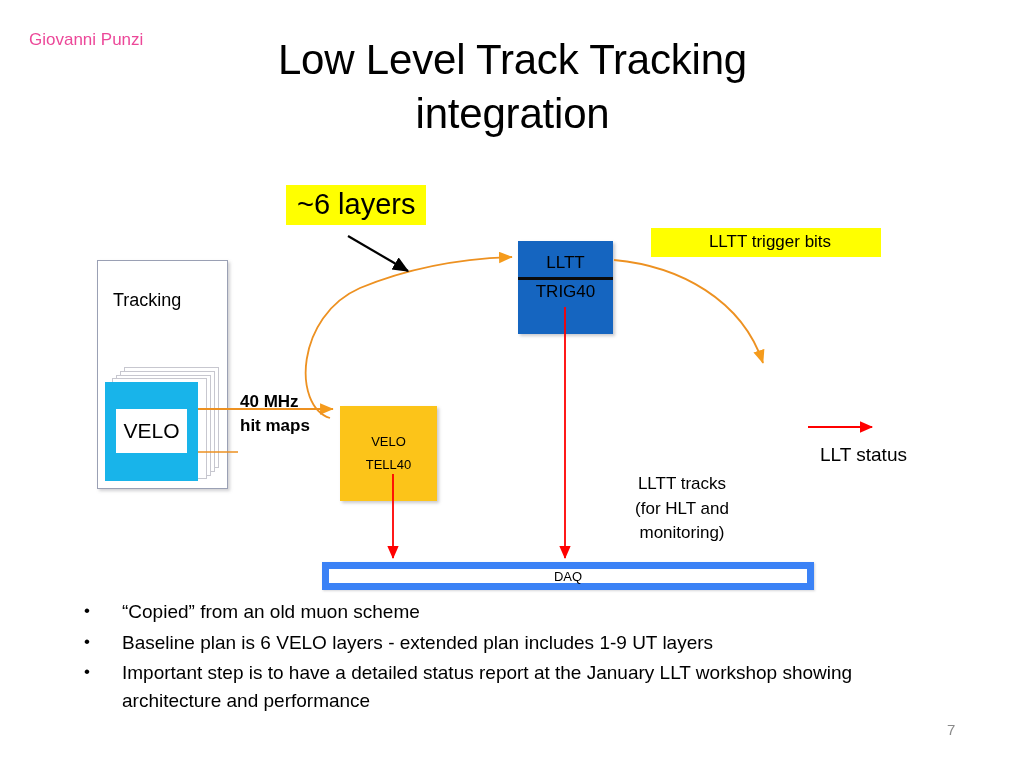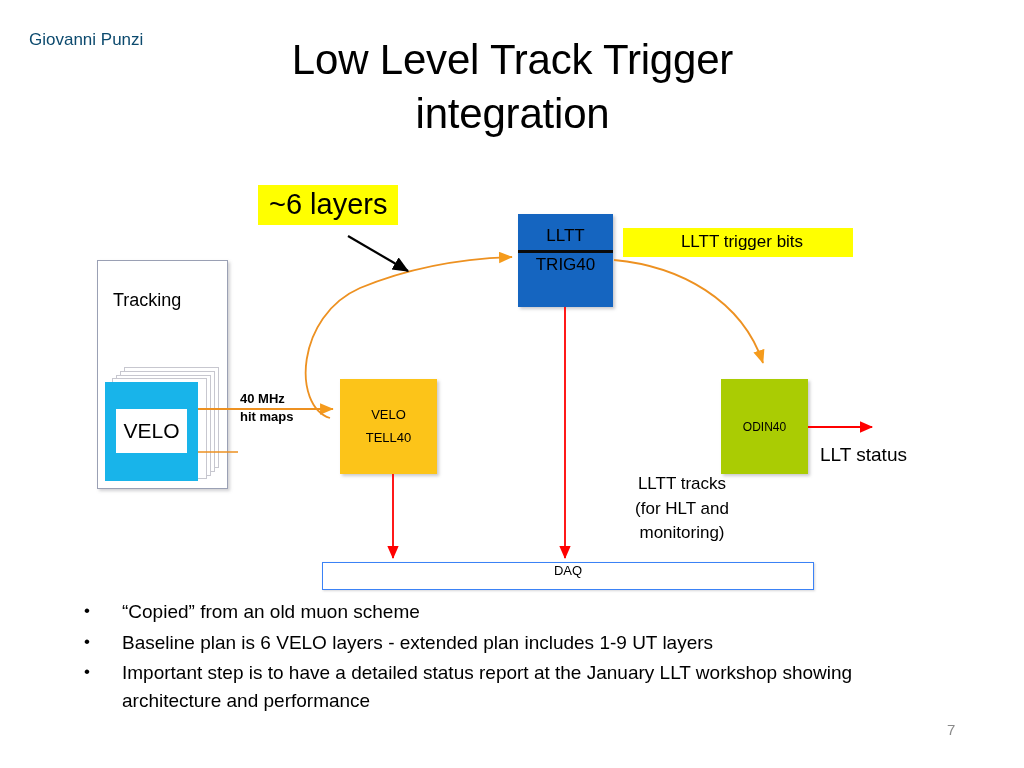--- a/index.html
+++ b/index.html
@@ -21,41 +21,42 @@
     background: #ffffff;
   }
 
   
   .author {
     position: absolute;
     left: 29px;
     top: 30px;
     font-size: 17px;
     line-height: 1.2;
-    color: #0c4a6e;
+    color: #ec4899;
     white-space: nowrap;
   }
   .title {
     position: absolute;
     left: 230px;
     top: 33px;
     width: 565px;
     text-align: center;
     font-size: 42px;
     line-height: 1.28;
     color: #000000;
     letter-spacing: -0.2px;
   }
 
   
   .hl {
     position: absolute;
     background: #ffff00;
     color: #000000;
     white-space: nowrap;
+    margin-left: 28px;
   }
   .hl-layers {
     left: 258px;
     top: 185px;
     padding: 3px 11px 5px 11px;
     font-size: 29px;
     line-height: 1.12;
   }
   .hl-bits {
     left: 623px;
@@ -117,20 +118,21 @@
   
   .box {
     position: absolute;
     box-sizing: border-box;
     display: flex;
     flex-direction: column;
     align-items: center;
     justify-content: center;
     text-align: center;
     box-shadow: 2px 2px 3px rgba(120,120,130,0.4);
+    margin-top: 27px;
   }
   .box-lltt {
     left: 518px;
     top: 214px;
     width: 95px;
     height: 93px;
     background: #1565c0;
     color: #000000;
     font-size: 17px;
     justify-content: flex-start;
@@ -166,38 +168,39 @@
   }
 
   .daq-bar {
     position: absolute;
     left: 322px;
     top: 562px;
     width: 492px;
     height: 28px;
     box-sizing: border-box;
     background: #ffffff;
-    border: 1px solid #3b82f6;
+    border: 7px solid #3b82f6;
     display: flex;
+    align-items: center;
     justify-content: center;
     font-size: 13px;
     color: #000000;
     box-shadow: 1px 1px 2px rgba(120,120,130,0.3);
   }
 
   
   .lbl {
     position: absolute;
     color: #000000;
     white-space: pre-line;
   }
   .lbl-hitmaps {
     left: 240px;
     top: 390px;
-    font-size: 13px;
+    font-size: 17px;
     line-height: 1.4;
     font-weight: bold;
   }
   .lbl-lltaccept {
     left: 820px;
     top: 444px;
     font-size: 19px;
     line-height: 1.15;
   }
   .lbl-tracks {
@@ -250,21 +253,21 @@
     height: 768px;
     pointer-events: none;
   }
 </style>
 </head>
 <body>
 
 <div class="slide">
 
   <div class="author">Giovanni Punzi</div>
-  <div class="title">Low Level Track Trigger integration</div>
+  <div class="title">Low Level Track Tracking integration</div>
 
   <div class="hl hl-layers">~6 layers</div>
   <div class="hl hl-bits">LLTT trigger bits</div>
 
   <div class="tracking-box"></div>
   <div class="tracking-label">Tracking</div>
 
   <div class="velo-layer" style="left:124px; top:367px;"></div>
   <div class="velo-layer" style="left:120px; top:371px;"></div>
   <div class="velo-layer" style="left:116px; top:375px;"></div>
@@ -277,23 +280,20 @@
     <div class="lltt-top">LLTT</div>
     <div class="lltt-rule"></div>
     <div class="lltt-bottom">TRIG40</div>
   </div>
 
   <div class="box box-tell40">
     <div>VELO</div>
     <div>TELL40</div>
   </div>
 
-  <div class="box box-odin40">
-    <div>ODIN40</div>
-  </div>
 
   <div class="daq-bar">
     <span>DAQ</span>
   </div>
 
   <div class="lbl lbl-hitmaps">40 MHz
 hit maps</div>
   <div class="lbl lbl-lltaccept">LLT status</div>
   <div class="lbl lbl-tracks">LLTT tracks
 (for HLT and

